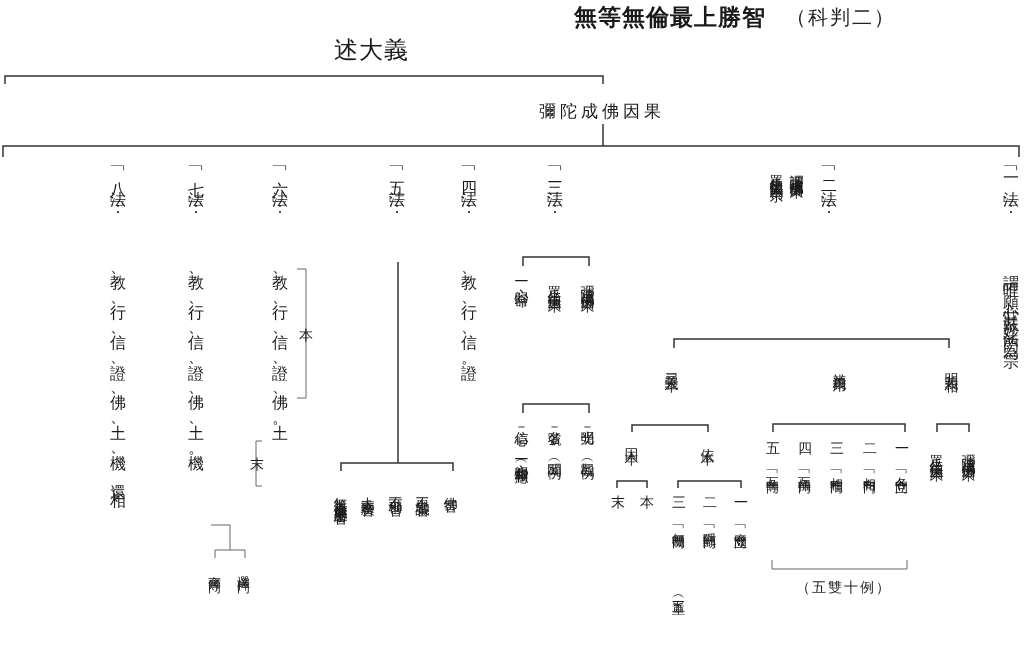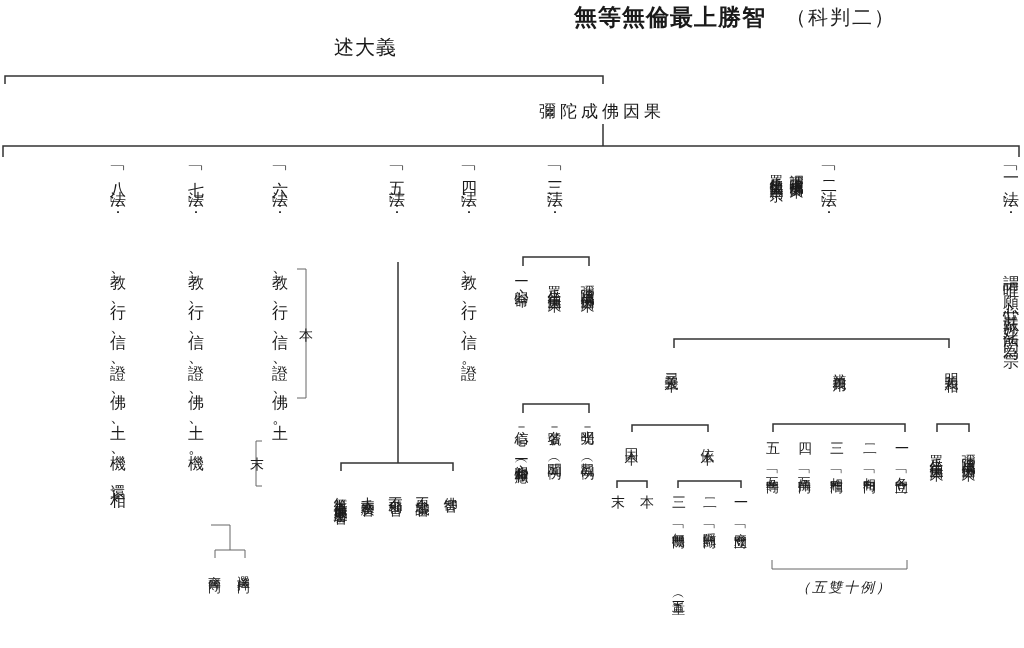--- a/index.html
+++ b/index.html
@@ -56,21 +56,21 @@
 
   <polyline points="678,488 678,481 741,481 741,488"></polyline>
 
   <polyline points="773,432 773,424 905,424 905,432"></polyline>
 
   <polyline points="937,432 937,424 969,424 969,432"></polyline>
 
   <polyline class="thin" points="772,560 772,569 907,569 907,560"></polyline>
 </svg>
 
-<div class="h-label" style="left:334px; top:34px; font-size:20px;text-align:center;">述大義</div>
+<div class="h-label" style="left:334px; top:34px; font-size:24px;text-align:center;">述大義</div>
 <div class="h-label" style="left:539px; top:100px; font-size:17px; letter-spacing:4px;">彌陀成佛因果</div>
 
 <div class="vt col" style="left:110px; top:160px;">「八法」：</div>
 <div class="vt col" style="left:110px; top:262px; letter-spacing:7px;">教、行、信、證、佛、土、機、還相。</div>
 
 <div class="vt col" style="left:188px; top:160px;">「七法」：</div>
 <div class="vt col" style="left:188px; top:262px; letter-spacing:7px;">教、行、信、證、佛、土、機。</div>
 <div class="vt col-xs" style="left:208px; top:565px;">齊等門</div>
 <div class="vt col-xs" style="left:237px; top:565px;">選擇門</div>
 
@@ -119,20 +119,20 @@
 <div class="abs" style="left:766px; top:440px; font-size:14px;">五</div>
 <div class="vt col-xs" style="left:766px; top:465px; letter-spacing:2px;">「互奪門」</div>
 <div class="abs" style="left:798px; top:440px; font-size:14px;">四</div>
 <div class="vt col-xs" style="left:798px; top:465px; letter-spacing:2px;">「互攝門」</div>
 <div class="abs" style="left:830px; top:440px; font-size:14px;">三</div>
 <div class="vt col-xs" style="left:830px; top:465px; letter-spacing:2px;">「相准門」</div>
 <div class="abs" style="left:863px; top:440px; font-size:14px;">二</div>
 <div class="vt col-xs" style="left:863px; top:465px; letter-spacing:2px;">「相向門」</div>
 <div class="abs" style="left:895px; top:440px; font-size:14px;">一</div>
 <div class="vt col-xs" style="left:895px; top:465px; letter-spacing:2px;">「各立門」</div>
-<div class="abs" style="left:796px; top:579px; font-size:14px; letter-spacing:2px;font-style:italic;">（五雙十例）</div>
+<div class="abs" style="left:796px; top:579px; font-size:14px; letter-spacing:2px;">（五雙十例）</div>
 
 <div class="vt col-s" style="left:945px; top:362px; letter-spacing:3px;">明義相</div>
 <div class="vt col-s" style="left:930px; top:443px; letter-spacing:3px;">眾生往生因果</div>
 <div class="vt col-s" style="left:962px; top:443px; letter-spacing:3px;">彌陀成佛因果</div>
 
 <div class="vt col" style="left:1003px; top:160px;">「一法」：</div>
 <div class="vt col" style="left:1003px; top:262px; letter-spacing:7px;">謂唯一願心莊嚴妙法門為宗。</div>
 
 </body></html>

